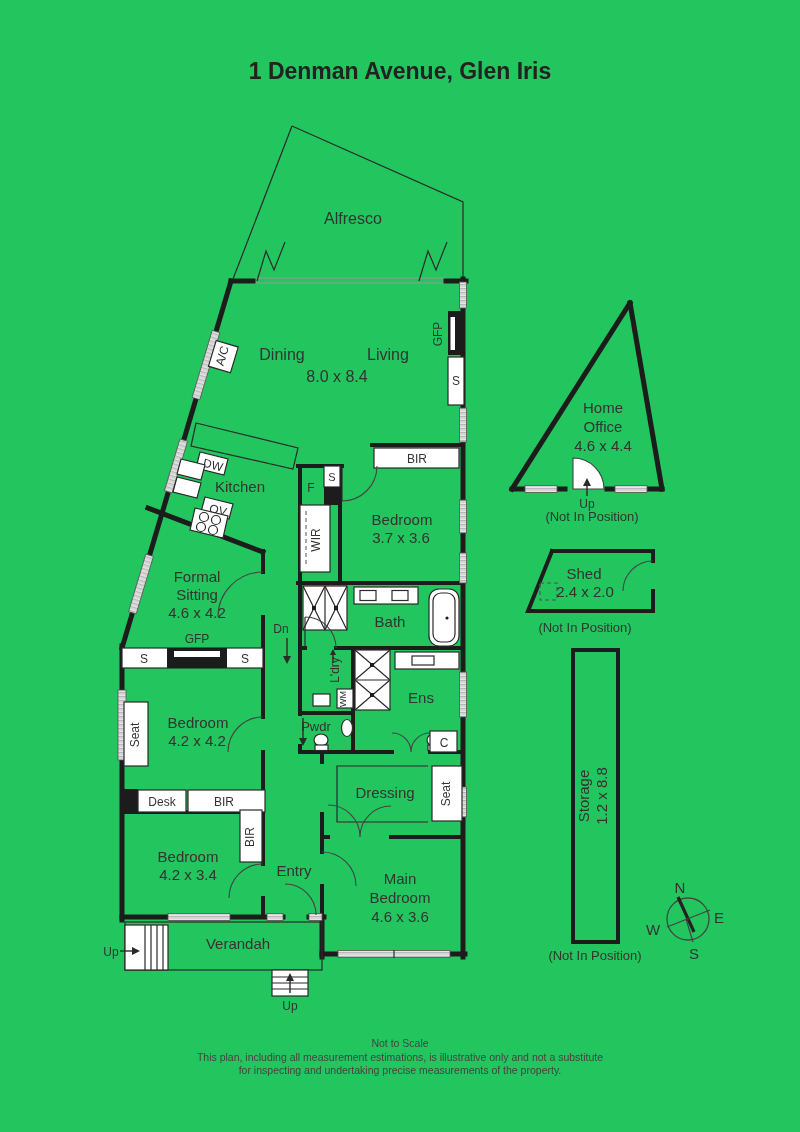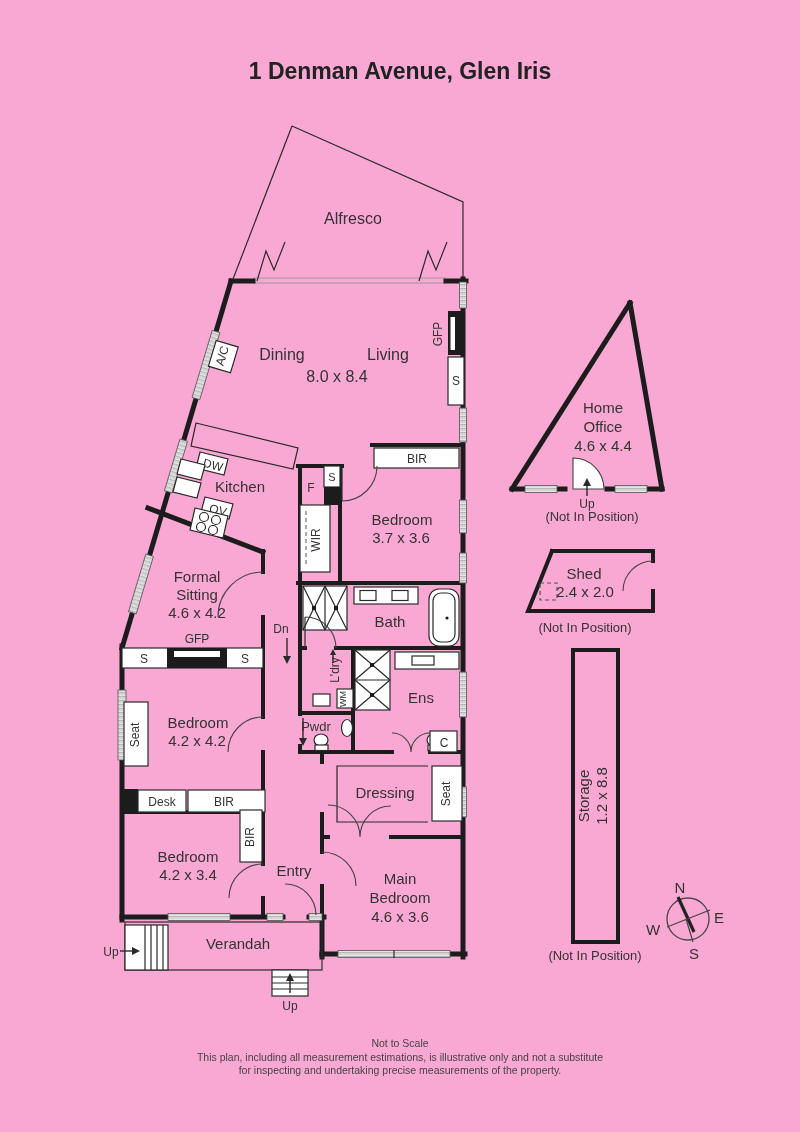--- a/index.html
+++ b/index.html
@@ -1,16 +1,16 @@
 <!DOCTYPE html>
 <html><head>
 <meta charset="utf-8">
 <style>
   html,body{margin:0;padding:0;background:#ffffff;}
-  .canvas{position:relative;width:800px;height:1132px;background:#f9a8d4;overflow:hidden;}
+  .canvas{position:relative;width:800px;height:1132px;background:#22c55e;overflow:hidden;}
   svg{display:block;}
   text{font-family:"Liberation Sans","DejaVu Sans",sans-serif;fill:#333333;}
   .t-title{font-size:23px;font-weight:bold;fill:#222;}
   .t-room{font-size:15px;}
   .t-small{font-size:12px;}
   .t-tiny{font-size:9px;}
   .t-note{font-size:13px;}
   .t-foot{font-size:10.5px;fill:#444;}
   .wall-outer{stroke:#1c1c1c;stroke-width:5;fill:none;stroke-linecap:square;}
   .wall-inner{stroke:#1c1c1c;stroke-width:4;fill:none;stroke-linecap:square;}

